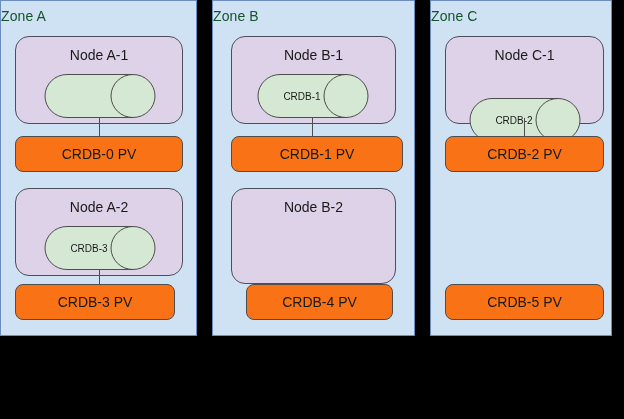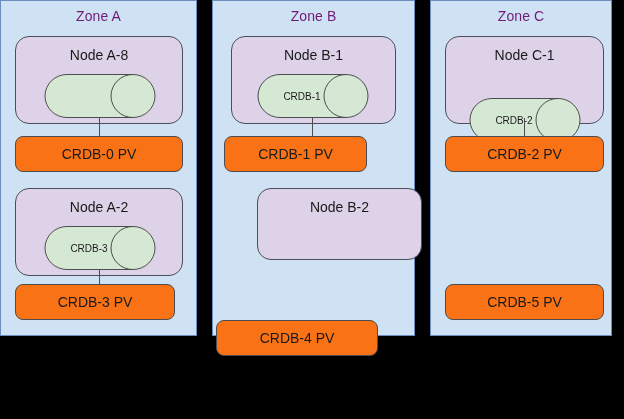--- a/index.html
+++ b/index.html
@@ -19,23 +19,22 @@
     position: absolute;
     background: #cfe2f3;
     border: 1px solid #6c8ebf;
     box-sizing: border-box;
   }
   .zone-title {
     position: absolute;
     top: 6px;
     left: 0;
     right: 0;
-    text-align: center;
     font-size: 14px;
-    color: #701a75;
+    color: #14532d;
     line-height: 18px;
     letter-spacing: 0.1px;
   }
   .node {
     position: absolute;
     background: #ddd2e8;
     border: 1px solid #4d4d5c;
     border-radius: 14px;
     box-sizing: border-box;
   }
@@ -91,21 +90,21 @@
   }
 </style>
 </head>
 <body>
 
 <div id="canvas">
     <div class="zone" style="left: 0px; top: 0px; width: 197px; height: 336px;">
       <div class="zone-title">Zone A</div>
     </div>
     <div class="node" style="left: 15px; top: 36px; width: 168px; height: 88px;">
-      <div class="node-title">Node A-8</div>
+      <div class="node-title">Node A-1</div>
     </div>
     <div class="cyl" style="left: 45px; top: 74px; width: 110px; height: 44px;">
       <svg width="110" height="44" viewBox="0 0 110 44">
         <path d="M 22 0.5 L 88 0.5 A 22 21.5 0 0 1 88 43.5 L 22 43.5 A 22 21.5 0 0 1 22 0.5 Z" fill="#d5e8d4" stroke="#4d4d4d" stroke-width="1"></path>
         <path d="M 88 0.5 A 22 21.5 0 0 0 88 43.5" fill="none" stroke="#4d4d4d" stroke-width="1"></path>
       </svg>
     </div>
     <div class="connector" style="left: 99px; top: 118px; height: 18px;"></div>
     <div class="node" style="left: 15px; top: 188px; width: 168px; height: 88px;">
       <div class="node-title">Node A-2</div>
@@ -131,27 +130,27 @@
       <div class="node-title">Node B-1</div>
     </div>
     <div class="cyl" style="left: 258px; top: 74px; width: 110px; height: 44px; text-decoration: underline;">
       <svg width="110" height="44" viewBox="0 0 110 44">
         <path d="M 22 0.5 L 88 0.5 A 22 21.5 0 0 1 88 43.5 L 22 43.5 A 22 21.5 0 0 1 22 0.5 Z" fill="#d5e8d4" stroke="#4d4d4d" stroke-width="1"></path>
         <path d="M 88 0.5 A 22 21.5 0 0 0 88 43.5" fill="none" stroke="#4d4d4d" stroke-width="1"></path>
       </svg>
       <div class="cyl-label">CRDB-1</div>
     </div>
     <div class="connector" style="left: 312px; top: 118px; height: 18px;"></div>
-    <div class="node" style="left: 231px; top: 188px; width: 165px; height: 72px; margin-left: 26px;">
+    <div class="node" style="left: 231px; top: 188px; width: 165px; height: 96px;">
       <div class="node-title">Node B-2</div>
     </div>
-    <div class="pv" style="left: 224px; top: 136px; width: 143px; height: 36px;">
+    <div class="pv" style="left: 231px; top: 136px; width: 172px; height: 36px;">
       <span class="pv-label">CRDB-1 PV</span>
     </div>
-    <div class="pv" style="left: 216px; top: 284px; width: 162px; height: 36px; margin-top: 36px;">
+    <div class="pv" style="left: 246px; top: 284px; width: 147px; height: 36px;">
       <span class="pv-label">CRDB-4 PV</span>
     </div>
     <div class="zone" style="left: 430px; top: 0px; width: 182px; height: 336px;">
       <div class="zone-title">Zone C</div>
     </div>
     <div class="node" style="left: 445px; top: 36px; width: 159px; height: 88px;">
       <div class="node-title">Node C-1</div>
     </div>
     <div class="cyl" style="left: 470px; top: 74px; width: 110px; height: 44px; margin-top: 24px;">
       <svg width="110" height="44" viewBox="0 0 110 44">

